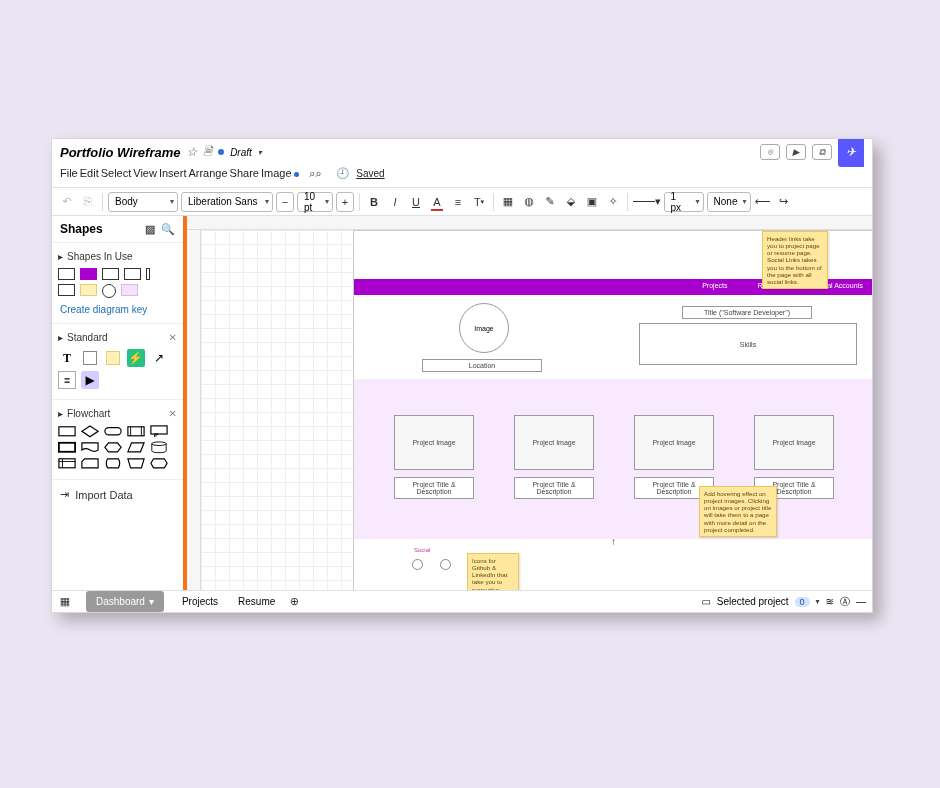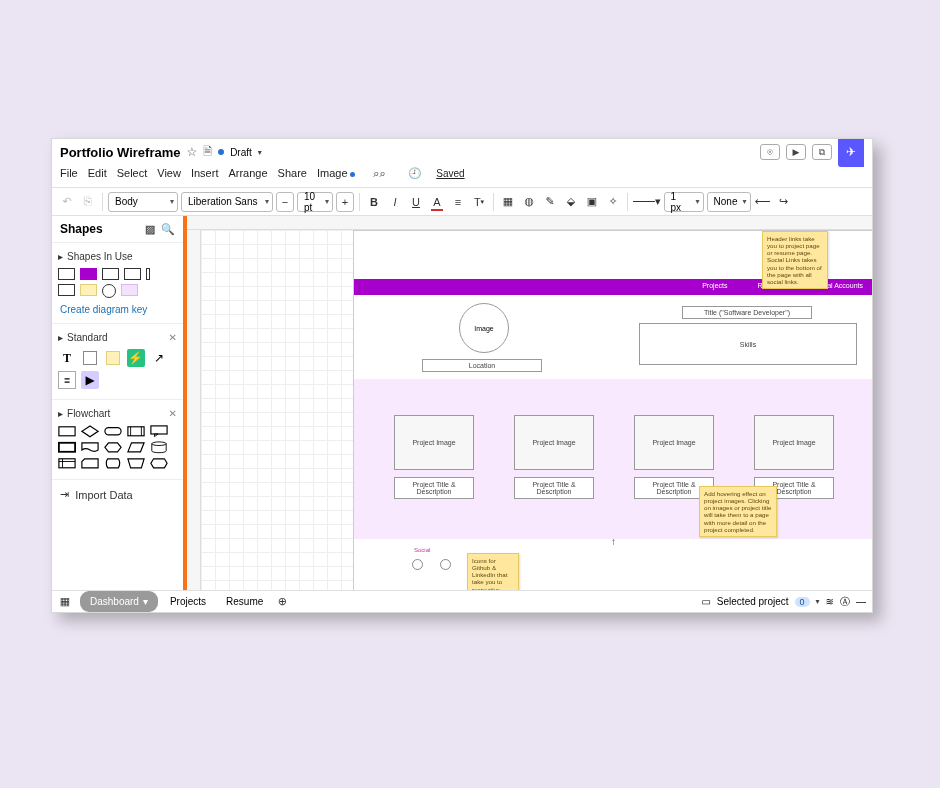--- a/index.html
+++ b/index.html
@@ -1,33 +1,33 @@
 <!DOCTYPE html>
 <html><head>
 <meta charset="utf-8">
 <style>
   * { box-sizing: border-box; margin: 0; padding: 0; }
   body { background:#ebe4f2; font-family: Arial, Helvetica, sans-serif; width:940px; height:788px; position:relative; }
   .app { position:absolute; top:138px; left:51px; width:822px; height:475px; background:#fff; border:1px solid #d8d8d8; box-shadow:8px 8px 14px rgba(0,0,0,.25); display:flex; flex-direction:column; overflow:hidden; }
 
   
-  .titlebar { display:flex; align-items:center; gap:6px; padding:4px 8px 0 8px; height:22px; }
+  .titlebar { display:flex; align-items:center; gap:6px; padding:4px 8px 0 8px; height:22px;font-style:italic; }
   .doc-title { font-weight:bold; font-size:13px; }
   .icon { display:inline-flex; align-items:center; justify-content:center; }
   .star { font-size:12px; color:#555; }
   .page-ic { font-size:11px; color:#555; }
   .dot { width:6px; height:6px; border-radius:50%; background:#2a6fd6; display:inline-block; }
   .draft { font-size:10px; }
   .chev { font-size:8px; color:#444; }
   .title-right { margin-left:auto; display:flex; gap:6px; align-items:center; }
   .tb-btn { width:20px; height:16px; border:1px solid #aaa; border-radius:3px; display:flex; align-items:center; justify-content:center; font-size:9px; color:#444; }
   .send { width:26px; height:30px; background:#5b57ff; color:#fff; display:flex; align-items:center; justify-content:center; border-radius:3px 0 0 3px; font-size:12px; }
 
   
-  .menubar { display:flex; gap:10px; padding:2px 8px 4px 8px; font-size:11px; color:#222; align-items:center; border-bottom:1px solid #e0e0e0; }
+  .menubar { display:flex; gap:2px; padding:2px 8px 4px 8px; font-size:11px; color:#222; align-items:center; border-bottom:1px solid #e0e0e0; }
   .menubar span { cursor:default; }
   .help-dot { width:5px;height:5px;border-radius:50%;background:#2a6fd6;display:inline-block;margin-left:2px; vertical-align:middle;}
   .saved { text-decoration:underline; font-size:10px; margin-left:4px;}
   .clock { font-size:11px; color:#444;}
 
   
   .toolbar { display:flex; align-items:center; gap:3px; padding:3px 6px; border-bottom:1px solid #e0e0e0; height:28px; }
   .tbtn { min-width:18px; height:20px; display:flex; align-items:center; justify-content:center; font-size:11px; color:#333; border-radius:3px; }
   .sel { height:20px; border:1px solid #bbb; border-radius:3px; font-size:10px; padding:0 14px 0 6px; display:flex; align-items:center; position:relative; background:#fff;}
   .sel::after { content:"▾"; position:absolute; right:3px; font-size:8px; color:#555;}
@@ -71,21 +71,21 @@
   .wf.white{background:#fff;}
   .avatar { position:absolute; width:50px; height:50px; border:1px solid #999; border-radius:50%; background:#fff; font-size:7px; display:flex; align-items:center; justify-content:center;}
   .section-bg { position:absolute; background:#f8e9ff; }
   .note { position:absolute; background:#ffe79e; border:1px solid #e6c95a; font-size:6.2px; color:#5a4a10; padding:3px 4px; line-height:1.15; box-shadow:1px 1px 2px rgba(0,0,0,.15);}
   .tiny-circle{position:absolute;width:11px;height:11px;border:1px solid #888;border-radius:50%;background:#fff;}
   .pink-lbl{position:absolute;font-size:6px;color:#c536a4;}
 
   
   .footer { height:22px; border-top:1px solid #e0e0e0; display:flex; align-items:center; font-size:10px;}
   .tab { padding:0 10px; height:100%; display:flex; align-items:center; gap:4px;}
-  .tab.active { background:#9a9a9a; color:#fff; border-radius:9px; margin:2px;}
+  .tab.active { background:#9a9a9a; color:#fff; border-radius:3px; margin:8px;}
   .ftr-right { margin-left:auto; display:flex; align-items:center; gap:6px; padding-right:6px;}
   .pill { background:#cfe3ff; color:#1a4e9e; border-radius:8px; padding:0 5px; font-size:9px;}
 
   
   .fc { width:18px; height:12px; display:inline-block; }
   svg { display:block; }
 </style>
 </head>
 <body>
 

